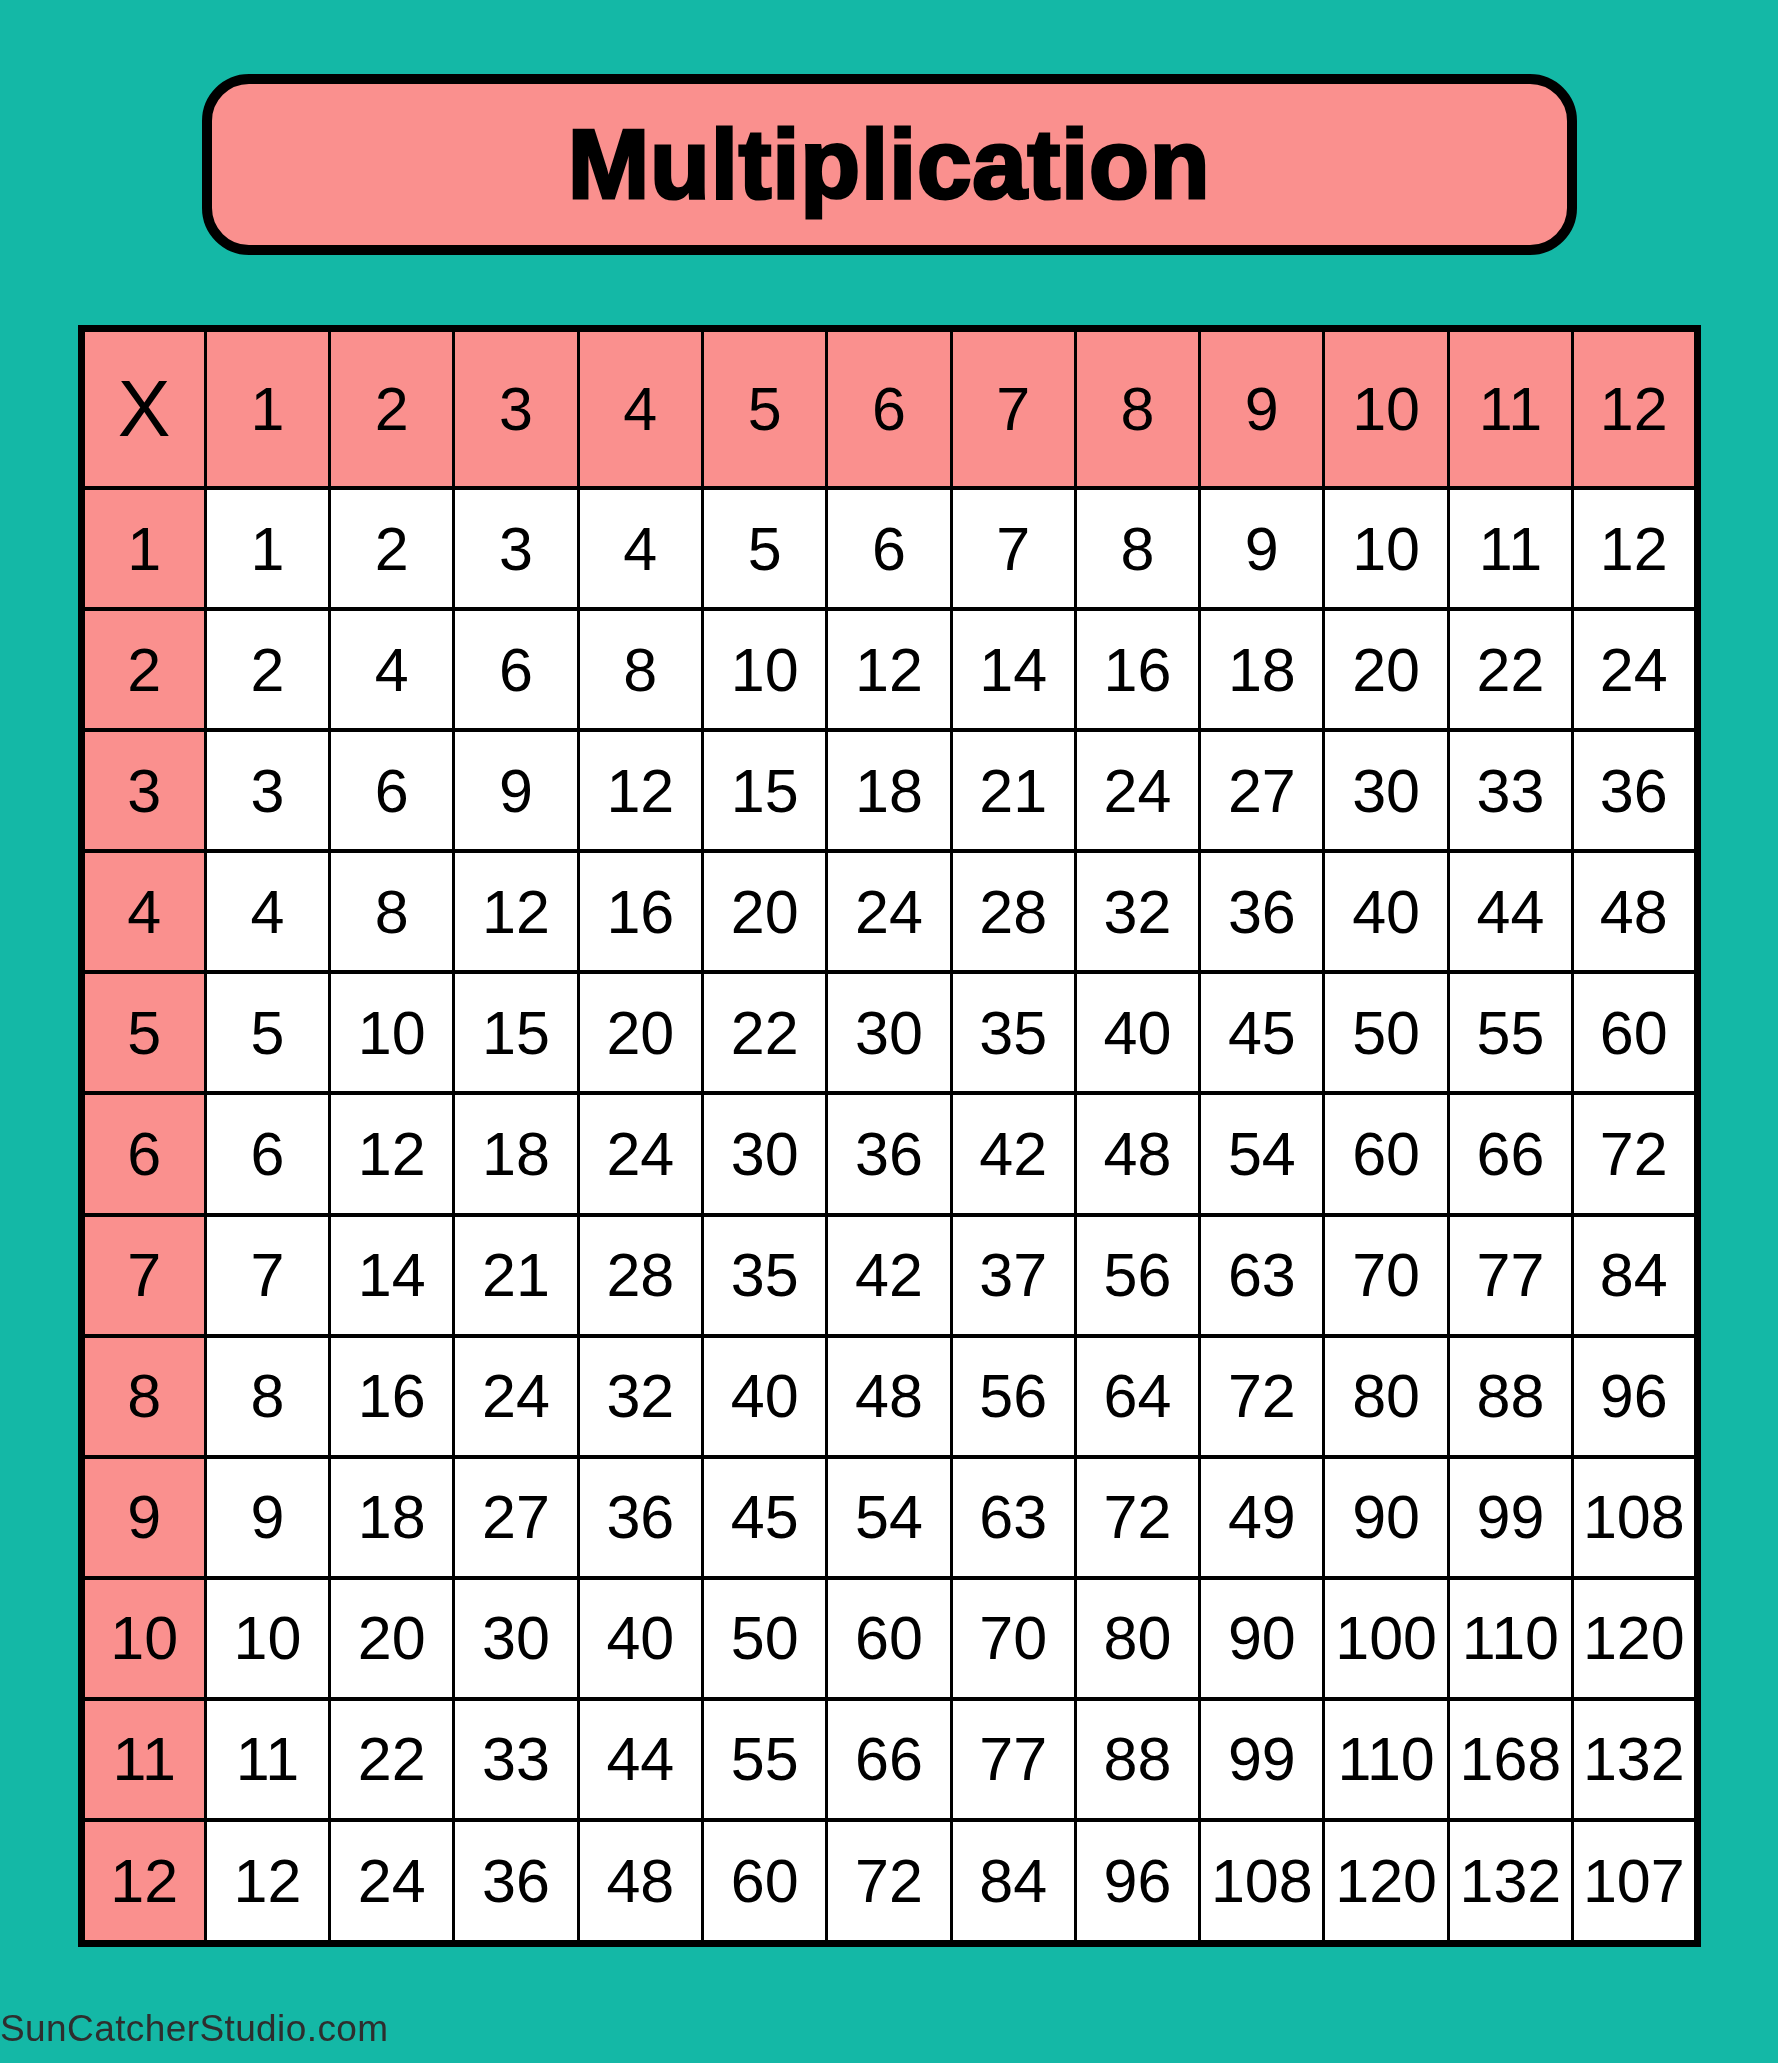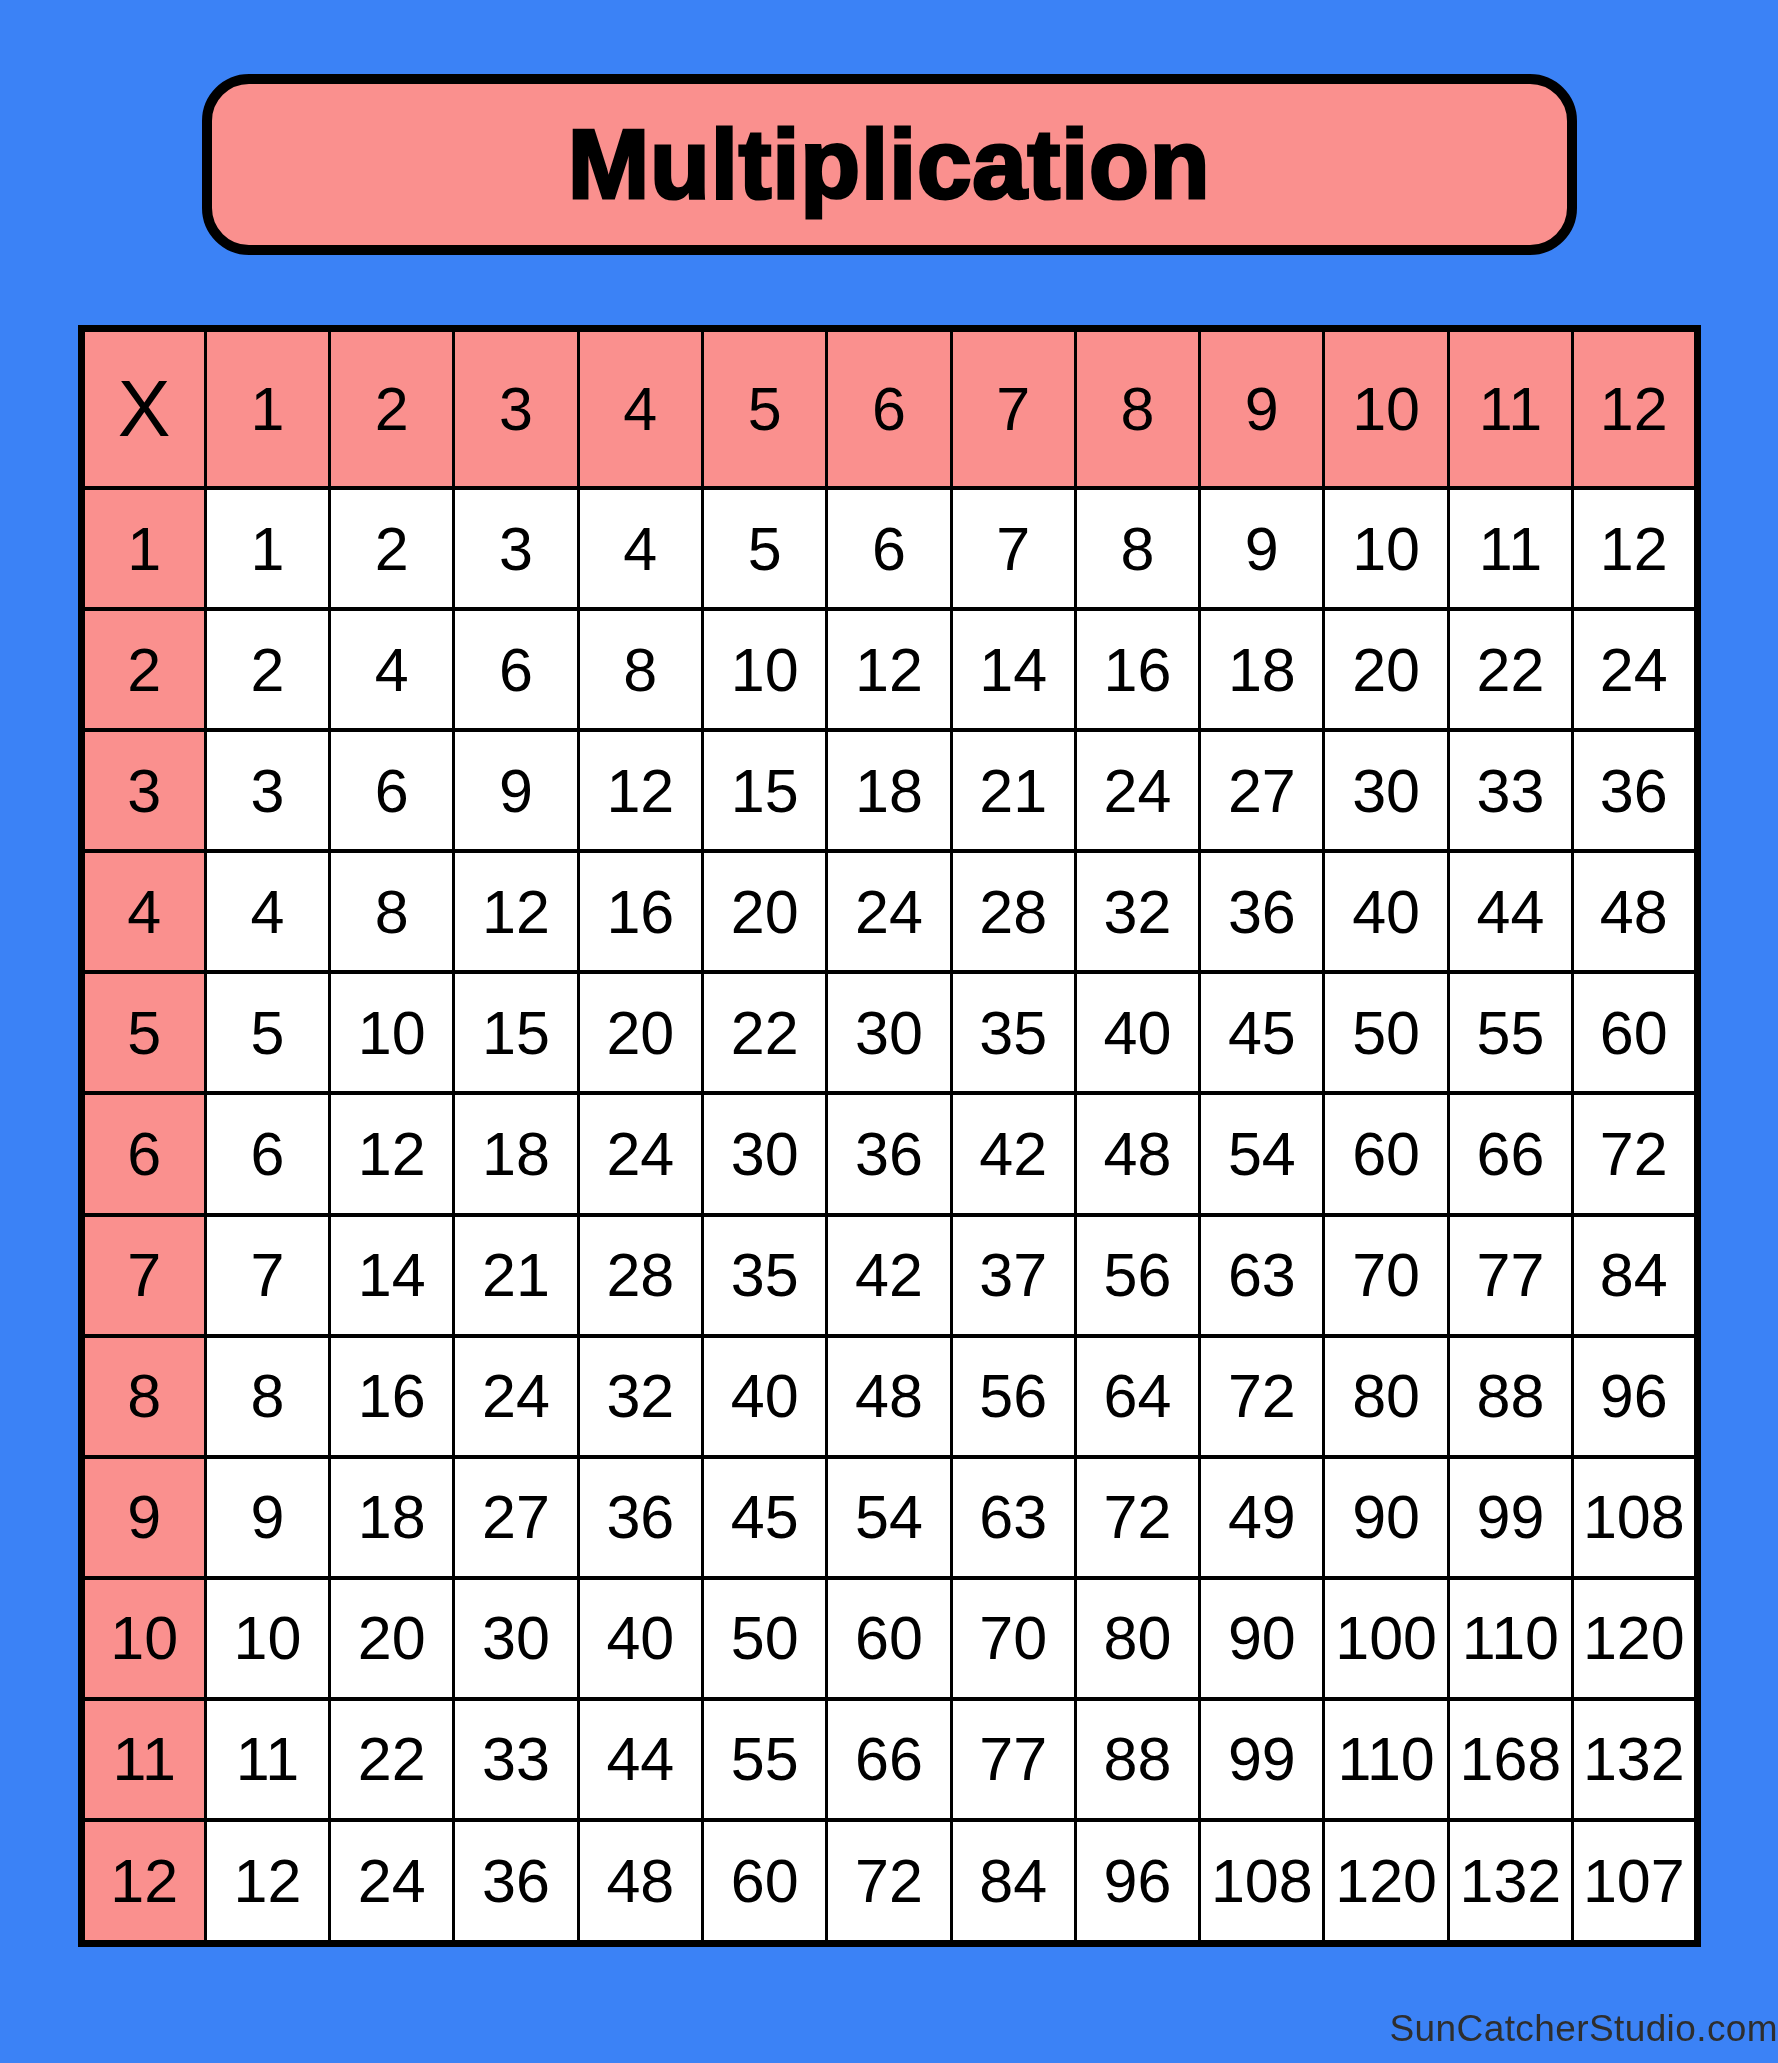--- a/index.html
+++ b/index.html
@@ -12,21 +12,21 @@
   body {
     width: 1778px;
     height: 2064px;
     font-family: "Liberation Sans", sans-serif;
     color: #000;
   }
   .page {
     position: relative;
     width: 1778px;
     height: 2064px;
-    background: #3b82f6;
+    background: #14b8a6;
     overflow: hidden;
   }
   .title-box {
     width: 1375px;
     height: 181px;
     margin: 74px auto 0 auto;
     background: var(--pink);
     border: 10.5px solid var(--line);
     border-radius: 47px;
     display: flex;
@@ -57,21 +57,21 @@
     vertical-align: middle;
     font-size: 61px;
     padding: 0;
     background: #ffffff;
     overflow: hidden;
   }
   table.mult td.head { background: var(--pink); }
   table.mult td.corner { font-size: 79px; }
   .footer {
     margin-top: 61px;
-    text-align: right;
+    text-align: left;
   }
   .credit {
     font-size: 37px;
     color: var(--footer-color);
     letter-spacing: 0.4px;
   }
 </style>
 </head>
 <body>
 

